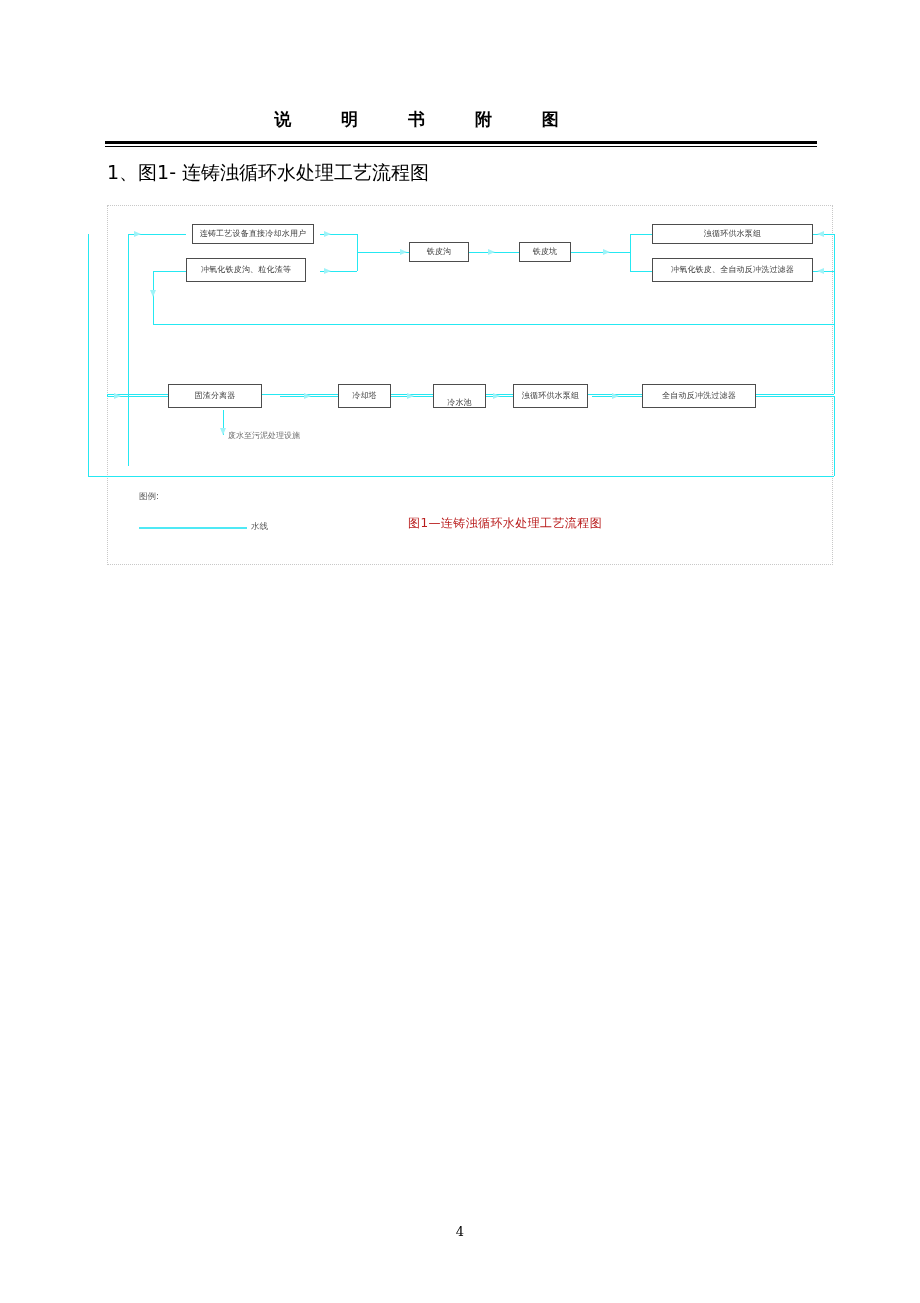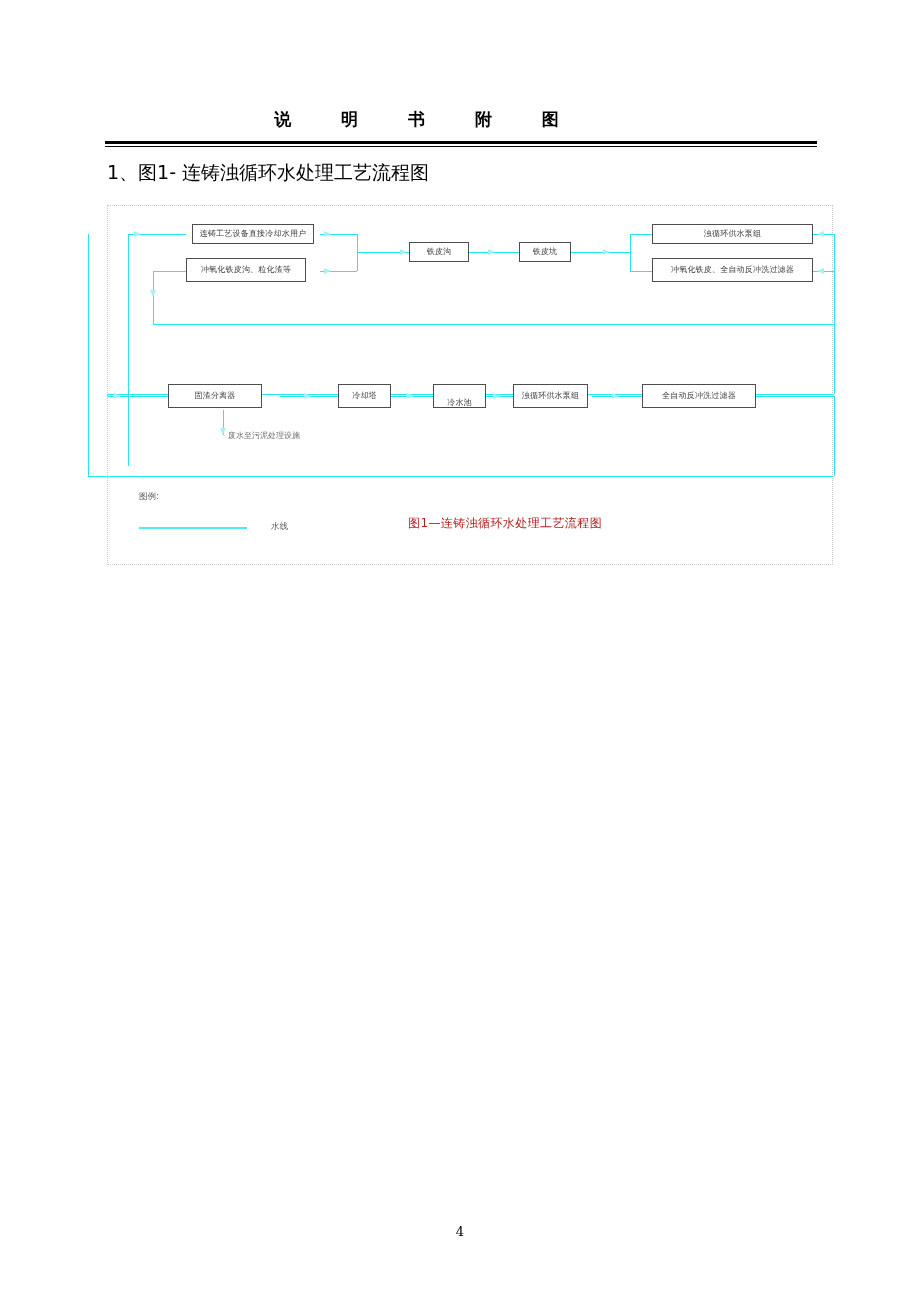--- a/index.html
+++ b/index.html
@@ -308,18 +308,18 @@
   </div>
 
   <div class="node" style="left:534px; top:178px; width:114px; height:24px;">
     <span>全自动反冲洗过滤器</span>
   </div>
 
   <div id="waste-note" style="left:120px; top:224px;">废水至污泥处理设施</div>
 
   <div id="legend-title" style="left:31px; top:285px;">图例:</div>
   <div id="legend-swatch" style="left:31px; top:321px; width:108px;"></div>
-  <div id="legend-label" style="left:143px; top:315px;margin-left:20px;">水线</div>
+  <div id="legend-label" style="left:143px; top:315px;">水线</div>
 
   <div id="figure-caption" style="left:300px; top:309px;">图1—连铸浊循环水处理工艺流程图</div>
 </div>
 
 <div id="page-number">4</div>
 
 </body></html>

